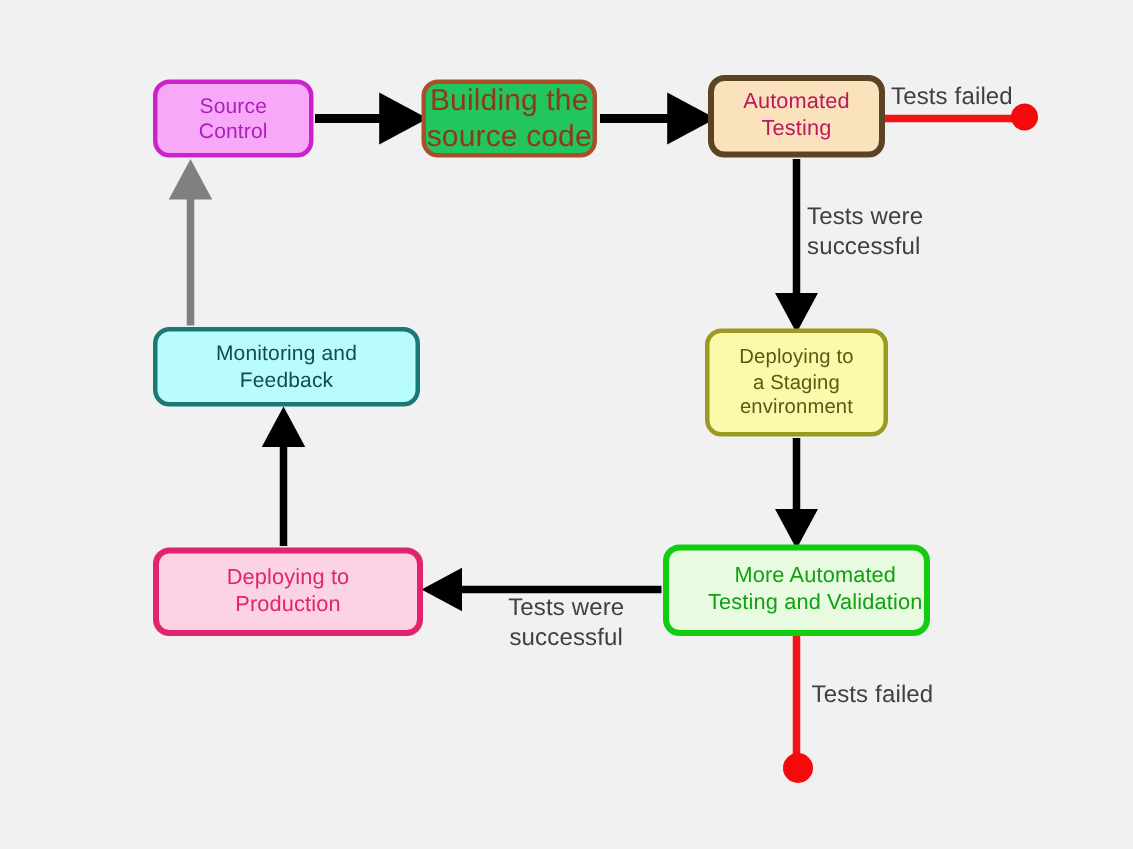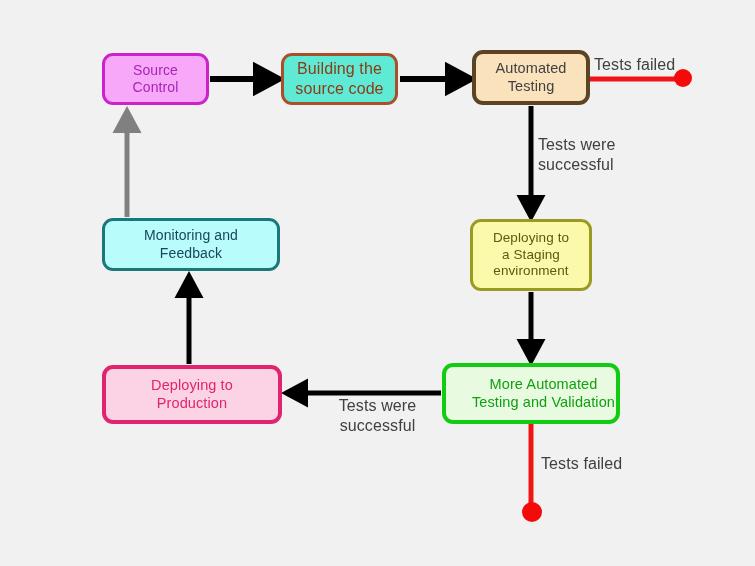--- a/index.html
+++ b/index.html
@@ -87,26 +87,26 @@
     <line x1="107" y1="217" x2="107" y2="117" stroke="#808080" stroke-width="5" marker-end="url(#arrow-gray)"></line>
 
     <circle cx="663" cy="78" r="9" fill="#f40a0a"></circle>
     <circle cx="512" cy="512" r="10" fill="#f40a0a"></circle>
   </svg>
 
   <div class="node" style="left:82px; top:53px; width:107px; height:52px; background:#f8a8f8;
               border-color:#cc22cc; border-width:3px; color:#aa22bb; font-size:14px;">Source
 Control</div>
 
-  <div class="node" style="left:261px; top:53px; width:117px; height:52px; background:#5eead4;
-              border-color:#a8502a; border-width:3px; color:#8c3b16; font-size:16px;">Building the
+  <div class="node" style="left:261px; top:53px; width:117px; height:52px; background:#22c55e;
+              border-color:#a8502a; border-width:3px; color:#8c3b16; font-size:20px;">Building the
 source code</div>
 
   <div class="node" style="left:452px; top:50px; width:118px; height:55px; background:#fae3bc;
-              border-color:#5c4324; border-width:4px; color:#404040; font-size:14.5px;">Automated
+              border-color:#5c4324; border-width:4px; color:#be185d; font-size:14.5px;">Automated
 Testing</div>
 
   <div class="node" style="left:450px; top:219px; width:122px; height:72px; background:#fafaaa;
               border-color:#9a9a22; border-width:3px; color:#5a5a13; font-size:13.5px;">Deploying to
 a Staging
 environment</div>
 
   <div class="node" style="left:422px; top:363px; width:178px; height:61px; background:#e8fae0;
               border-color:#11cc11; border-width:4px; color:#11a011; font-size:14.5px;padding-left:25px;">More Automated
 Testing and Validation</div>

